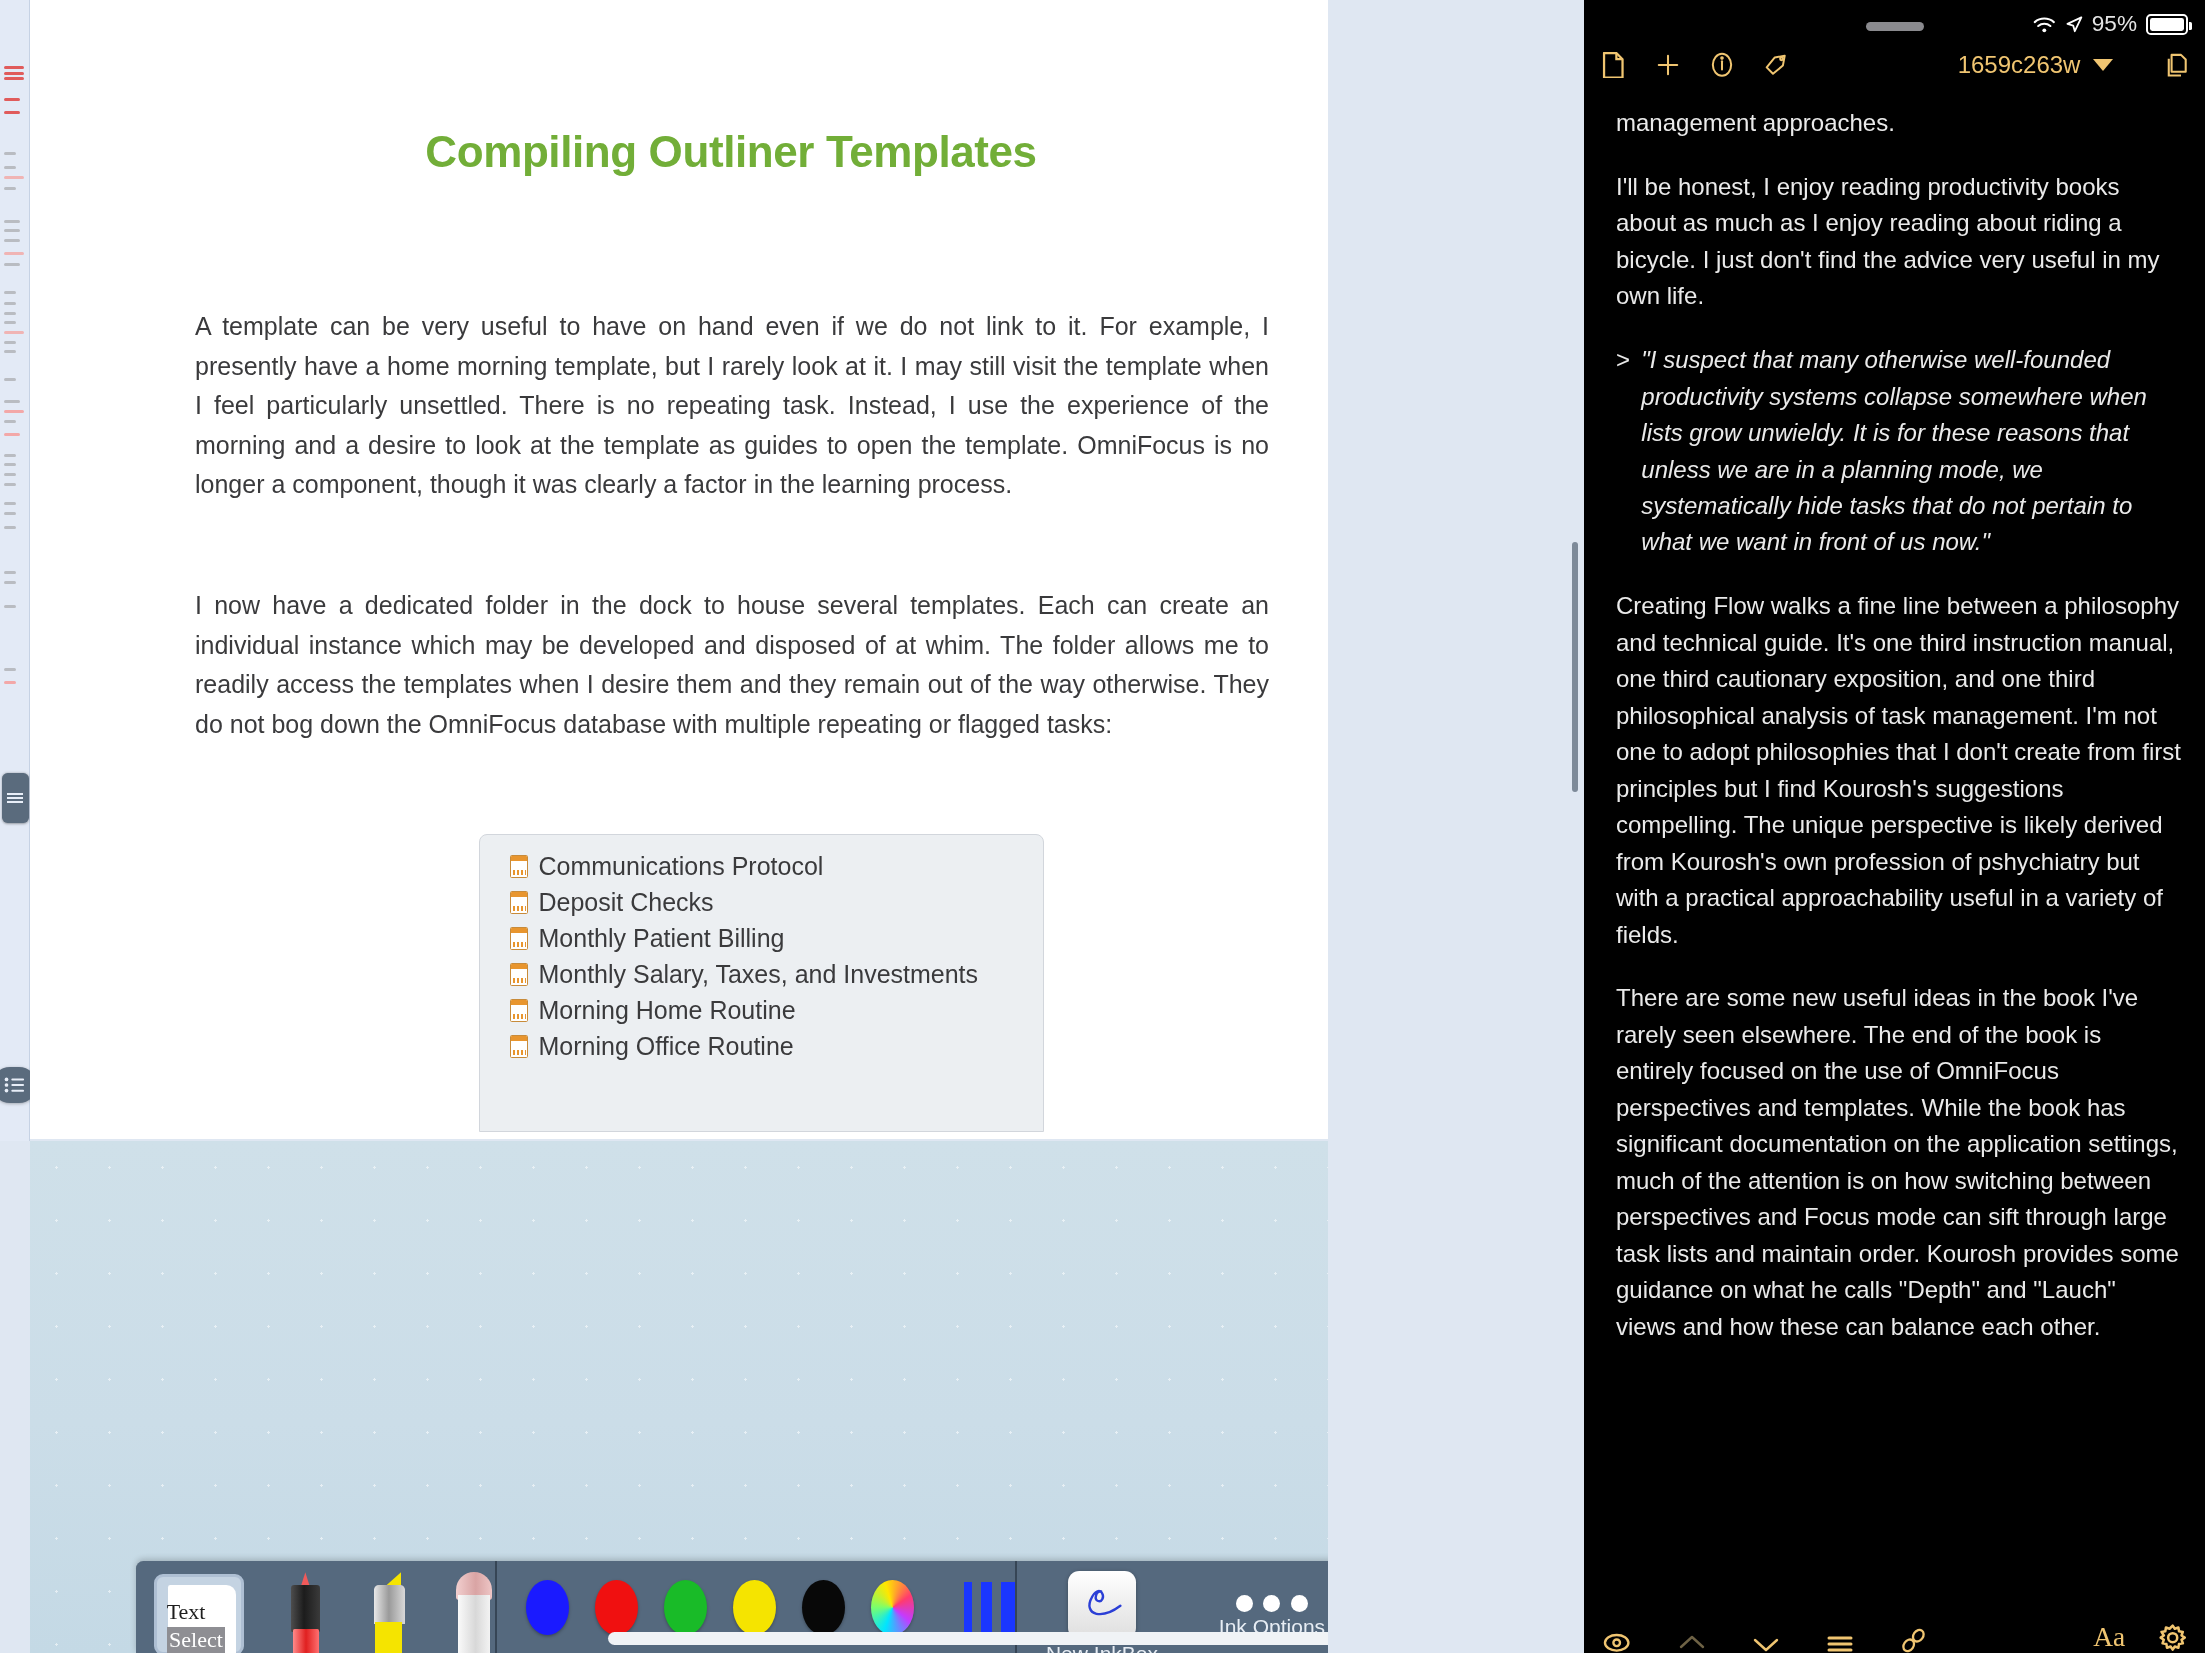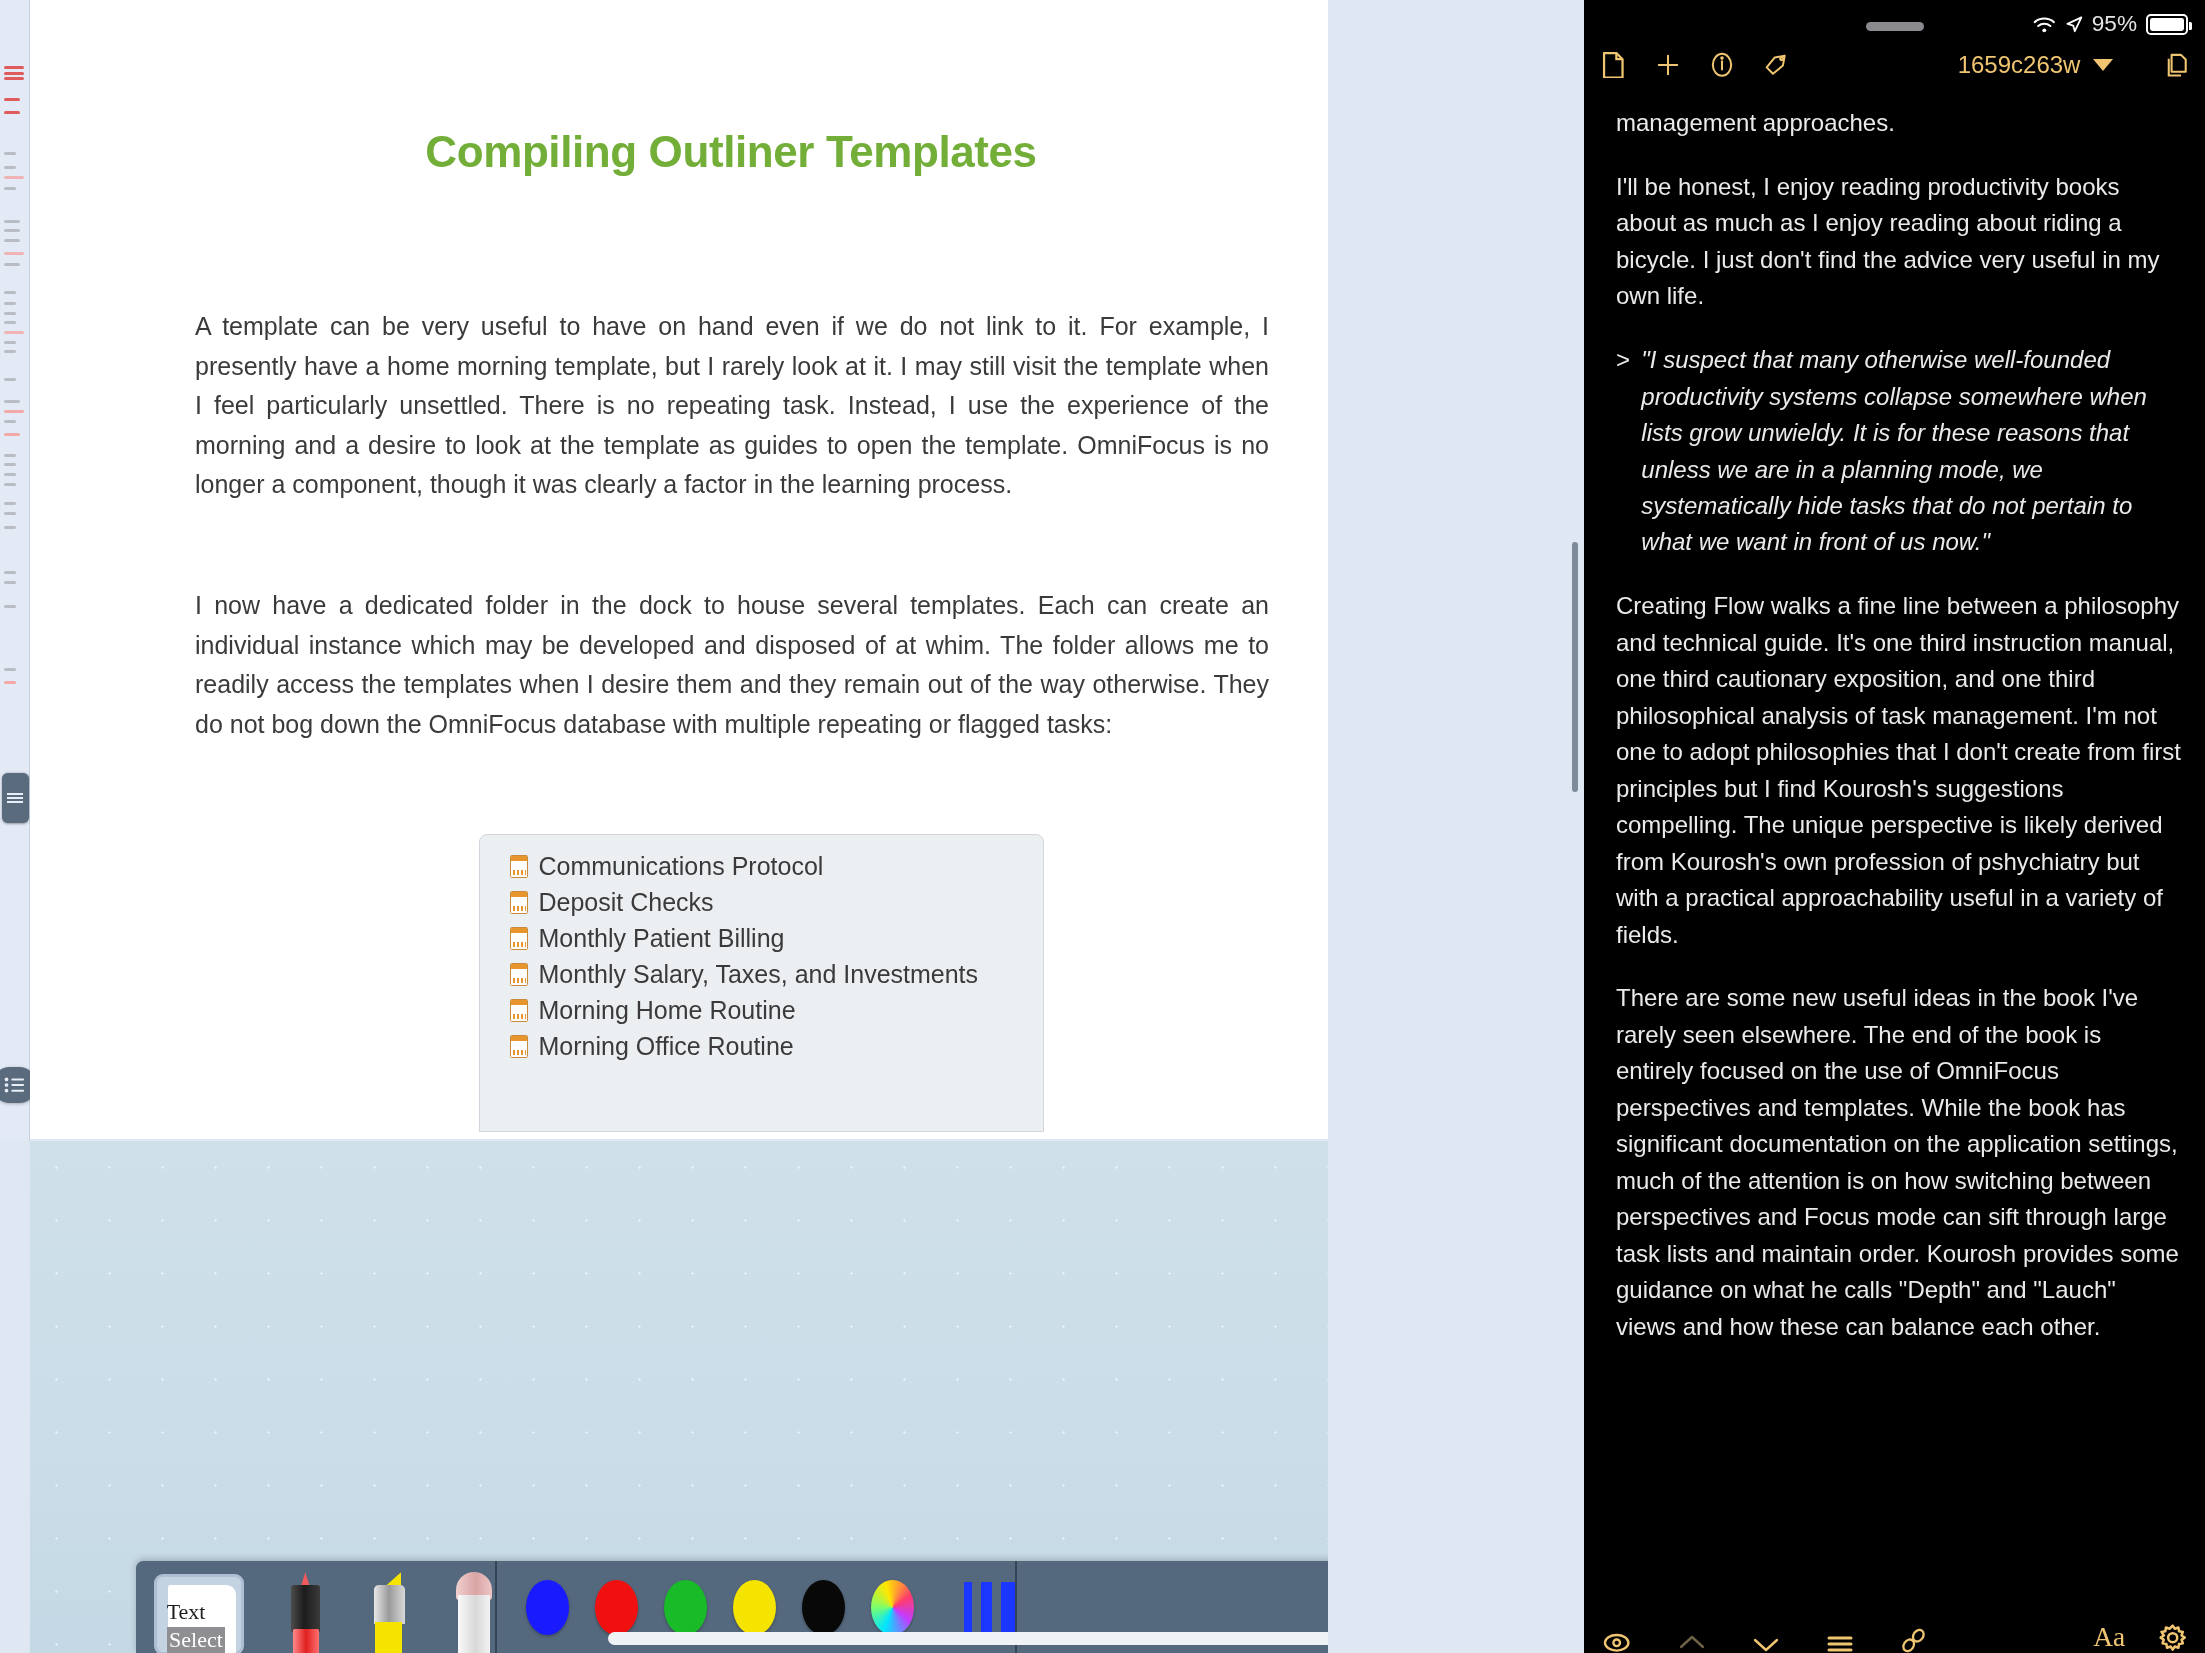--- a/index.html
+++ b/index.html
@@ -319,20 +319,43 @@
         <span class="swatch" id="sw-rainbow"></span>
         <span id="tb-thickness">
             <i></i>
             <i></i>
             <i></i>
           </span>
       </div>
 
       <div class="tb-sep"></div>
 
+      <div id="tb-actions">
+        <div class="tb-act">
+          <span id="inkbox-icon">
+            <svg viewBox="0 0 62 50">
+              <path d="M30 8c-7 0-9 10-4 12s8-5 5-10-9-2-13 6c-5 9-3 18 6 20 10 2 22-4 30-10" fill="none" stroke="#2b3fd6" stroke-width="3" stroke-linecap="round"></path>
+            </svg>
+          </span>
+          <span class="lbl">New InkBox</span>
+        </div>
+        <div class="tb-act">
+          <span id="ellipsis">
+              <i></i>
+              <i></i>
+              <i></i>
+            </span>
+          <span class="lbl">Ink Options</span>
+        </div>
+        <div id="tb-close">
+          <svg viewBox="0 0 24 24">
+            <path d="M5 5l14 14M19 5L5 19" fill="none" stroke="#e7edf4" stroke-width="3" stroke-linecap="round"></path>
+          </svg>
+        </div>
+      </div>
       <div id="tb-scroll"></div>
     </div>
   </div>
 
   <div id="scroll-indicator"></div>
 
   <div id="right-pane">
 
     <div id="status-bar">
       <div id="grabber"></div>

